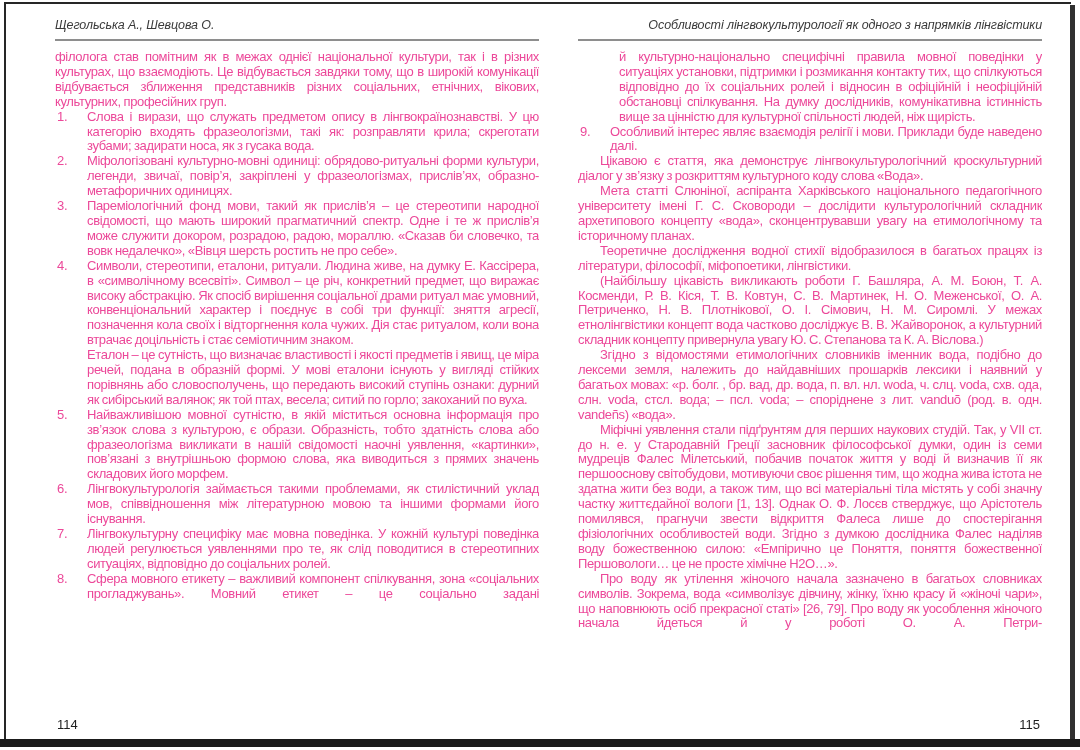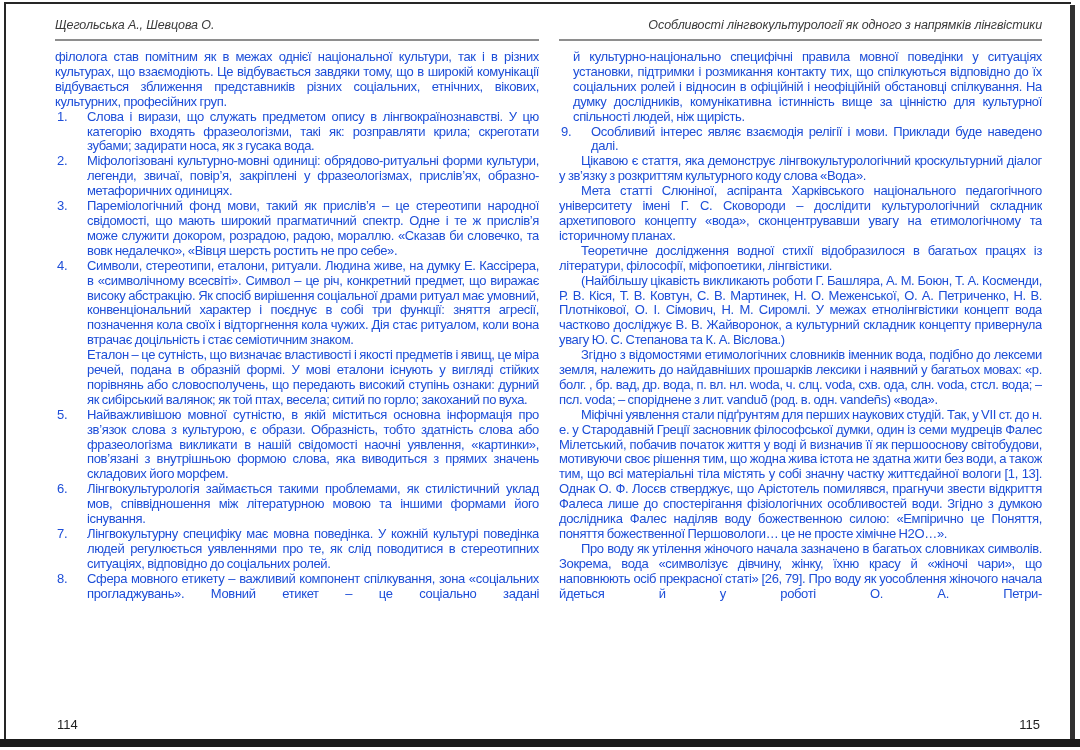--- a/index.html
+++ b/index.html
@@ -16,21 +16,21 @@
   .edge { position: absolute; background: #262626; }
   .edge-top    { top: 2px; left: 4px; right: 9px; height: 2px; }
   .edge-left   { top: 2px; left: 4px; width: 2px; bottom: 10px; }
   .edge-right  { top: 5px; right: 5px; width: 5px; bottom: 10px; background: #303030; }
   .edge-bottom { left: 0; right: 0; bottom: 3px; height: 8px; background: #1b1b1b; }
 
   .spread {
     position: absolute;
     top: 18px; left: 55px; right: 38px; bottom: 0;
     display: flex;
-    gap: 20px;
+    gap: 39px;
   }
   .page { position: relative; }
   .page-left  { width: 484px; flex: none; }
   .page-right { flex: 1; }
 
   .running-header {
     font-style: italic;
     font-size: 12.5px;
     letter-spacing: -0.1px;
     color: #3a3a3a;
@@ -41,27 +41,27 @@
   }
   .align-left  { text-align: left; }
   .align-right { text-align: right; }
 
   .page-body {
     font-size: 13px;
     line-height: 14.9px;
     letter-spacing: -0.35px;
     word-spacing: -0.5px;
     text-align: justify;
-    color: #1d4ed8;
+    color: #ec4899;
     max-height: 656px;
     overflow: hidden;
   }
   .para { margin: 0; }
   .para.indent { text-indent: 22px; }
-  .para.cont { margin-left: 14px; }
+  .para.cont { margin-left: 41px; }
 
   .li { display: flex; }
   .num { width: 32px; flex: none; padding-left: 2px; box-sizing: border-box; }
   .li-content { flex: 1; min-width: 0; }
 
   
   .page-body > .li:last-child .li-content p:last-child,
   .page-body > p:last-child { text-align-last: justify; }
 
   .page-number {

